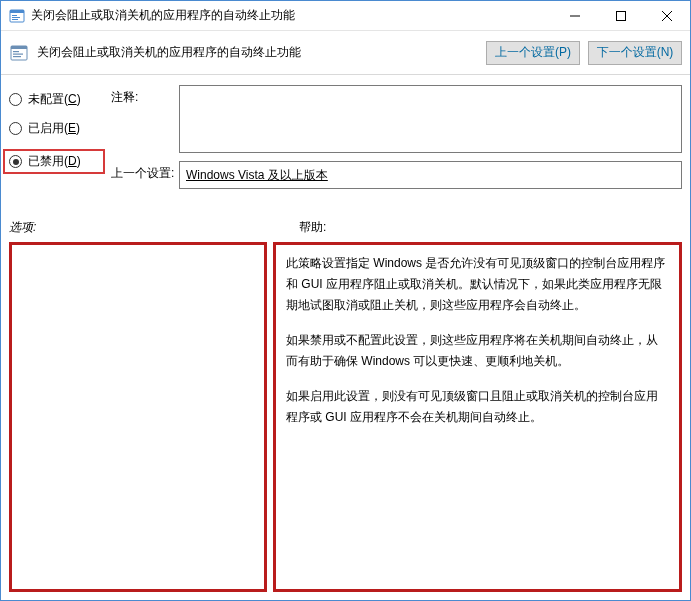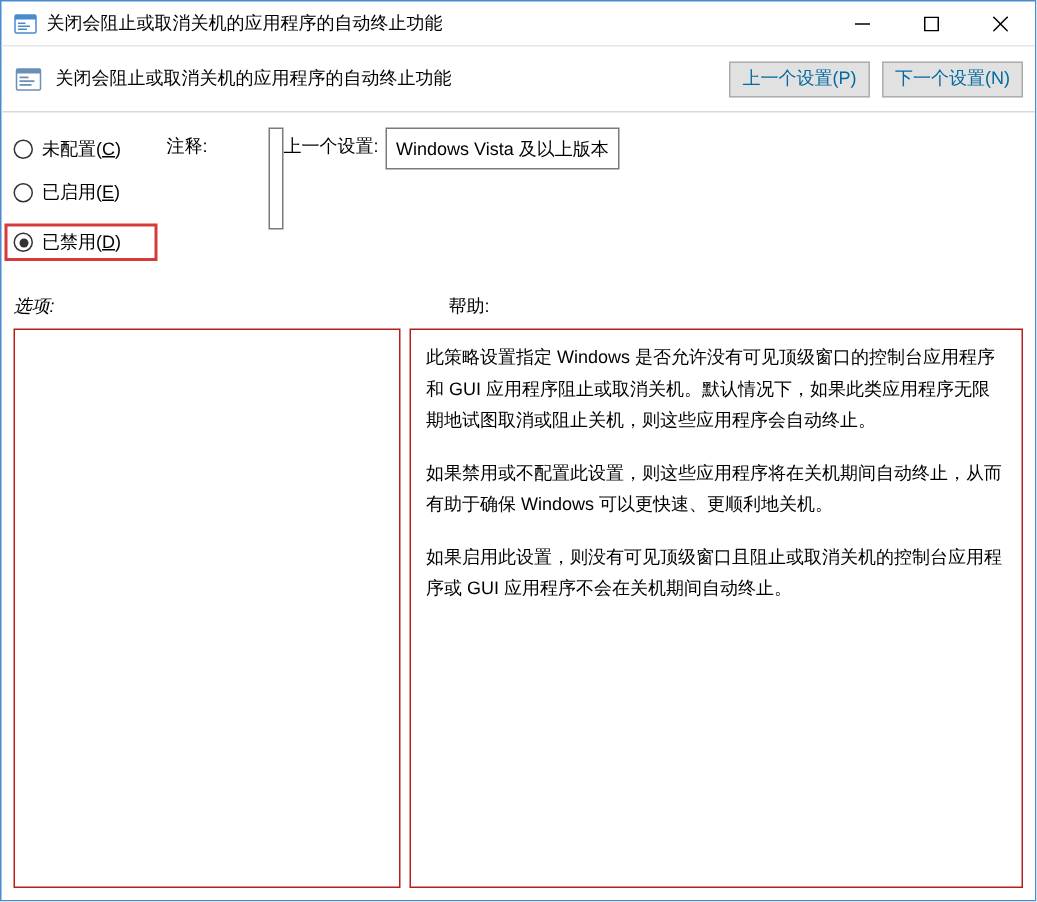--- a/index.html
+++ b/index.html
@@ -14,30 +14,30 @@
   .header-row .app-icon2 { width: 20px; height: 20px; margin-right: 8px; }
   .header-row .policy-title { flex: 1; font-size: 12px; }
   .header-row .nav-btn { width: 94px; height: 24px; margin-left: 8px; background: #e1e1e1; border: 1px solid #adadad; color: #0369a1; display: flex; align-items: center; justify-content: center; font-size: 12px; }
   .body-top { display: flex; padding: 10px 8px 4px 8px; }
   .radio-col { width: 92px; display: flex; flex-direction: column; gap: 12px; padding-top: 6px; }
   .radio-item { display: flex; align-items: center; gap: 6px; font-size: 12px; }
   .radio-item .under { text-decoration: underline; }
   .radio-outer { width: 13px; height: 13px; border: 1px solid #333; border-radius: 50%; display: flex; align-items: center; justify-content: center; background: #fff; }
   .radio-dot { width: 6px; height: 6px; border-radius: 50%; background: #333; }
   .highlight-box { border: 2px solid #d63a3a; padding: 2px 4px; margin-left: -6px; margin-right: -4px; display: flex; align-items: center; gap: 6px; text-align: right; }
-  .right-col { flex: 1; display: flex; flex-direction: row; margin-left: 10px; }
+  .right-col { flex: 1; display: flex; flex-direction: column; margin-left: 10px; }
   .field-row { display: flex; align-items: flex-start; margin-bottom: 8px; }
   .field-label { width: 68px; padding-top: 4px; font-size: 12px; }
   .comment-box { flex: 1; height: 68px; border: 1px solid #7a7a7a; background: #fff; padding: 4px; font-size: 12px; resize: none; overflow: auto; }
-  .platform-box { flex: 1; height: 28px; border: 1px solid #7a7a7a; background: #fff; padding: 4px 6px; font-size: 12px; display: flex; align-items: center; }
+  .platform-box { flex: 1; height: 28px; border: 1px solid #7a7a7a; background: #fff; padding: 4px 6px; font-size: 12px; display: flex; align-items: center; text-decoration: underline; }
   .mid-labels { display: flex; padding: 18px 8px 6px 8px; }
   .mid-labels .left-lbl { width: 290px; font-size: 12px; font-style: italic; }
   .mid-labels .right-lbl { flex: 1; font-size: 12px; }
   .bottom-row { flex: 1; display: flex; padding: 0 8px 8px 8px; gap: 6px; min-height: 0; }
-  .panel { border: 1px solid #b91c1c; background: #fff; overflow: auto; }
+  .panel { border: 3px solid #b91c1c; background: #fff; overflow: auto; }
   .panel.left { width: 258px; }
   .panel.right { flex: 1; padding: 8px 10px; font-size: 12px; line-height: 1.75; }
   .panel.right p { margin: 0 0 14px 0; }
 </style>
 </head>
 <body>
 
 <div class="window">
 
   <div class="titlebar">

